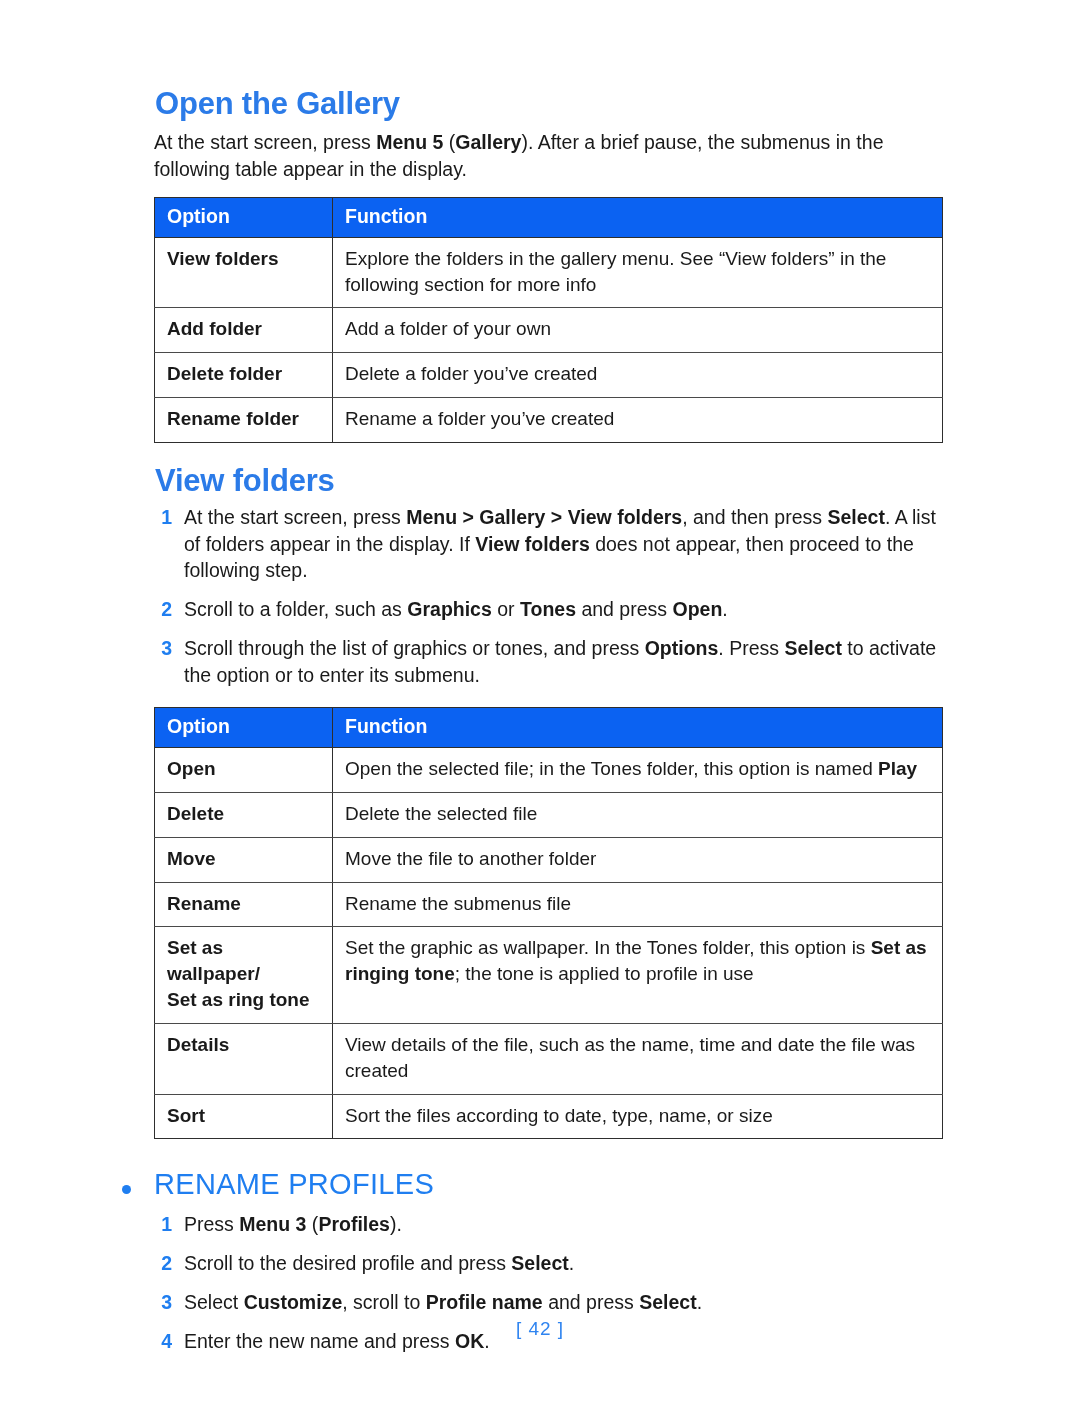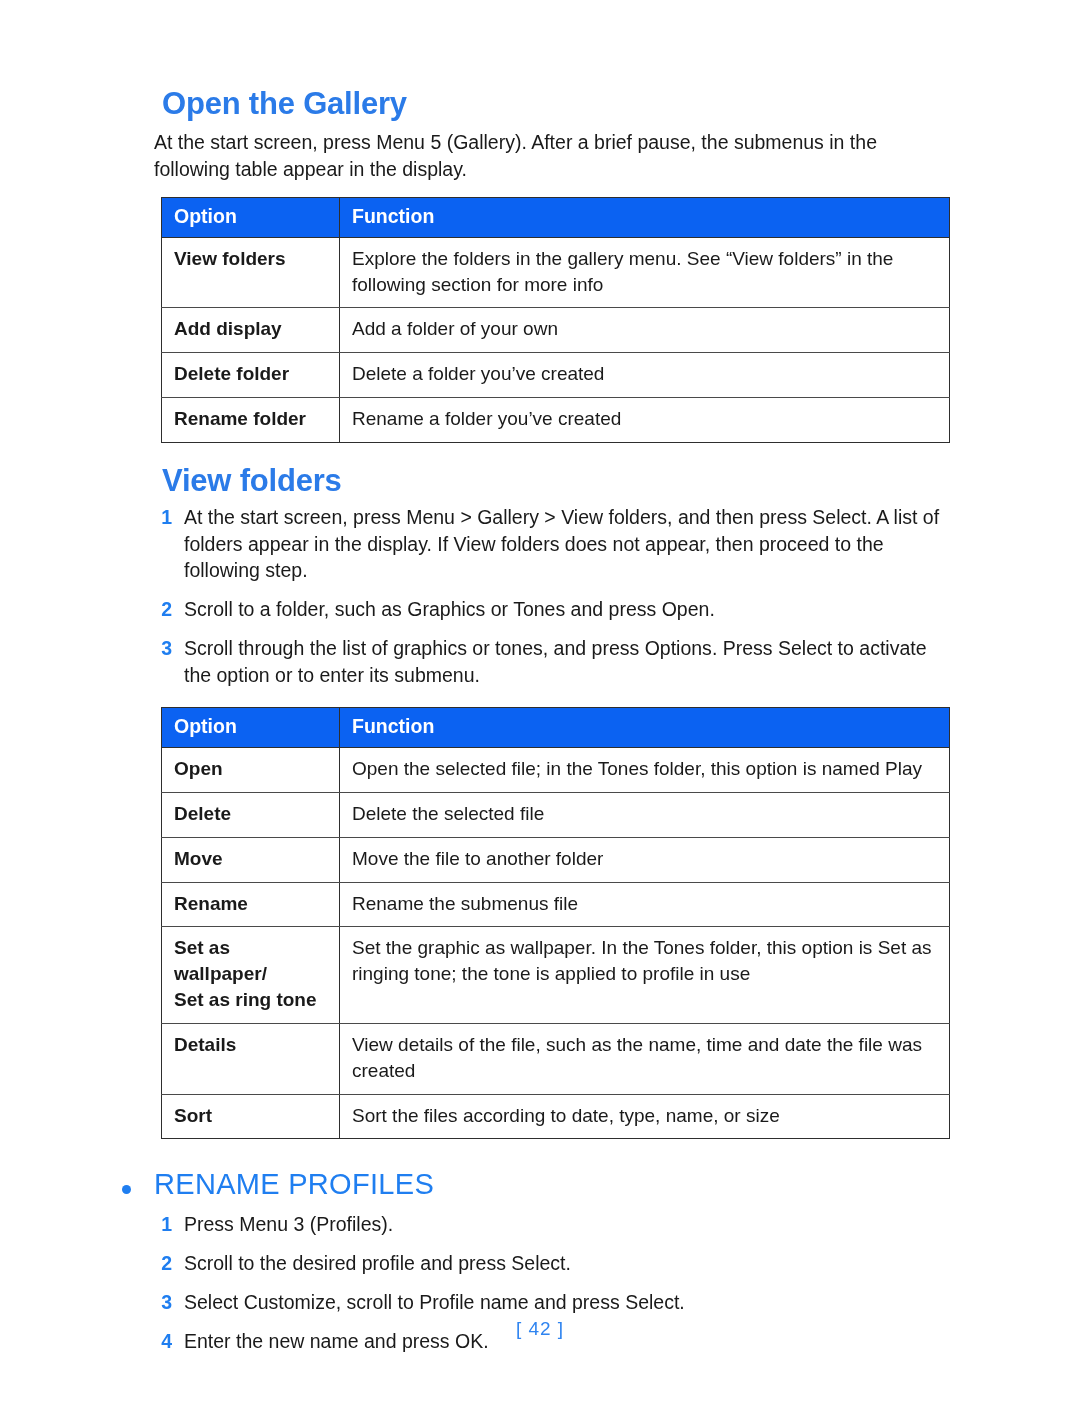--- a/index.html
+++ b/index.html
@@ -28,21 +28,21 @@
     top: 88px;
     width: 790px;
   }
 
   
   h1.section-heading {
     font-size: 31px;
     line-height: 1.06;
     font-weight: bold;
     color: #2b7be8;
-    margin: 0 0 8px 8px;
+    margin: 0 0 8px 1px;
     letter-spacing: -0.2px;
   }
   h1.section-heading.tight {
     margin-bottom: 2px;
   }
   .big-heading-wrap {
     position: relative;
     margin-top: 30px;
     margin-bottom: 10px;
   }
@@ -64,21 +64,21 @@
     letter-spacing: 0.3px;
   }
 
   
   p.body {
     font-size: 19.5px;
     line-height: 1.38;
     margin: 0 0 6px 0;
     color: #1a1a1a;
   }
-  b, strong { font-weight: normal; }
+  b, strong { font-weight: bold; }
 
   
   ol.steps {
     list-style: none;
     margin: 6px 0 0 0;
     padding: 0;
   }
   ol.steps li {
     position: relative;
     padding-left: 30px;
@@ -95,21 +95,21 @@
     text-align: right;
     font-weight: bold;
     color: #1f7ef0;
     font-size: 19.5px;
   }
 
   
   table.opt-table {
     border-collapse: collapse;
     width: 789px;
-    margin: 14px 0 0 7px;
+    margin: 14px 0 0 0;
     table-layout: fixed;
     border: 1.6px solid #2e2e2e;
   }
   table.opt-table col.c1 { width: 178px; }
   table.opt-table col.c2 { width: auto; }
   table.opt-table th {
     background: #0b62f2;
     color: #ffffff;
     font-size: 19.5px;
     font-weight: bold;
@@ -166,21 +166,21 @@
           <th>Option</th>
           <th>Function</th>
         </tr>
       </thead>
       <tbody>
         <tr>
           <td class="opt">View folders</td>
           <td>Explore the folders in the gallery menu. See “View folders” in the following section for more info</td>
         </tr>
         <tr>
-          <td class="opt">Add display</td>
+          <td class="opt">Add folder</td>
           <td>Add a folder of your own</td>
         </tr>
         <tr>
           <td class="opt">Delete folder</td>
           <td>Delete a folder you’ve created</td>
         </tr>
         <tr>
           <td class="opt">Rename folder</td>
           <td>Rename a folder you’ve created</td>
         </tr>

